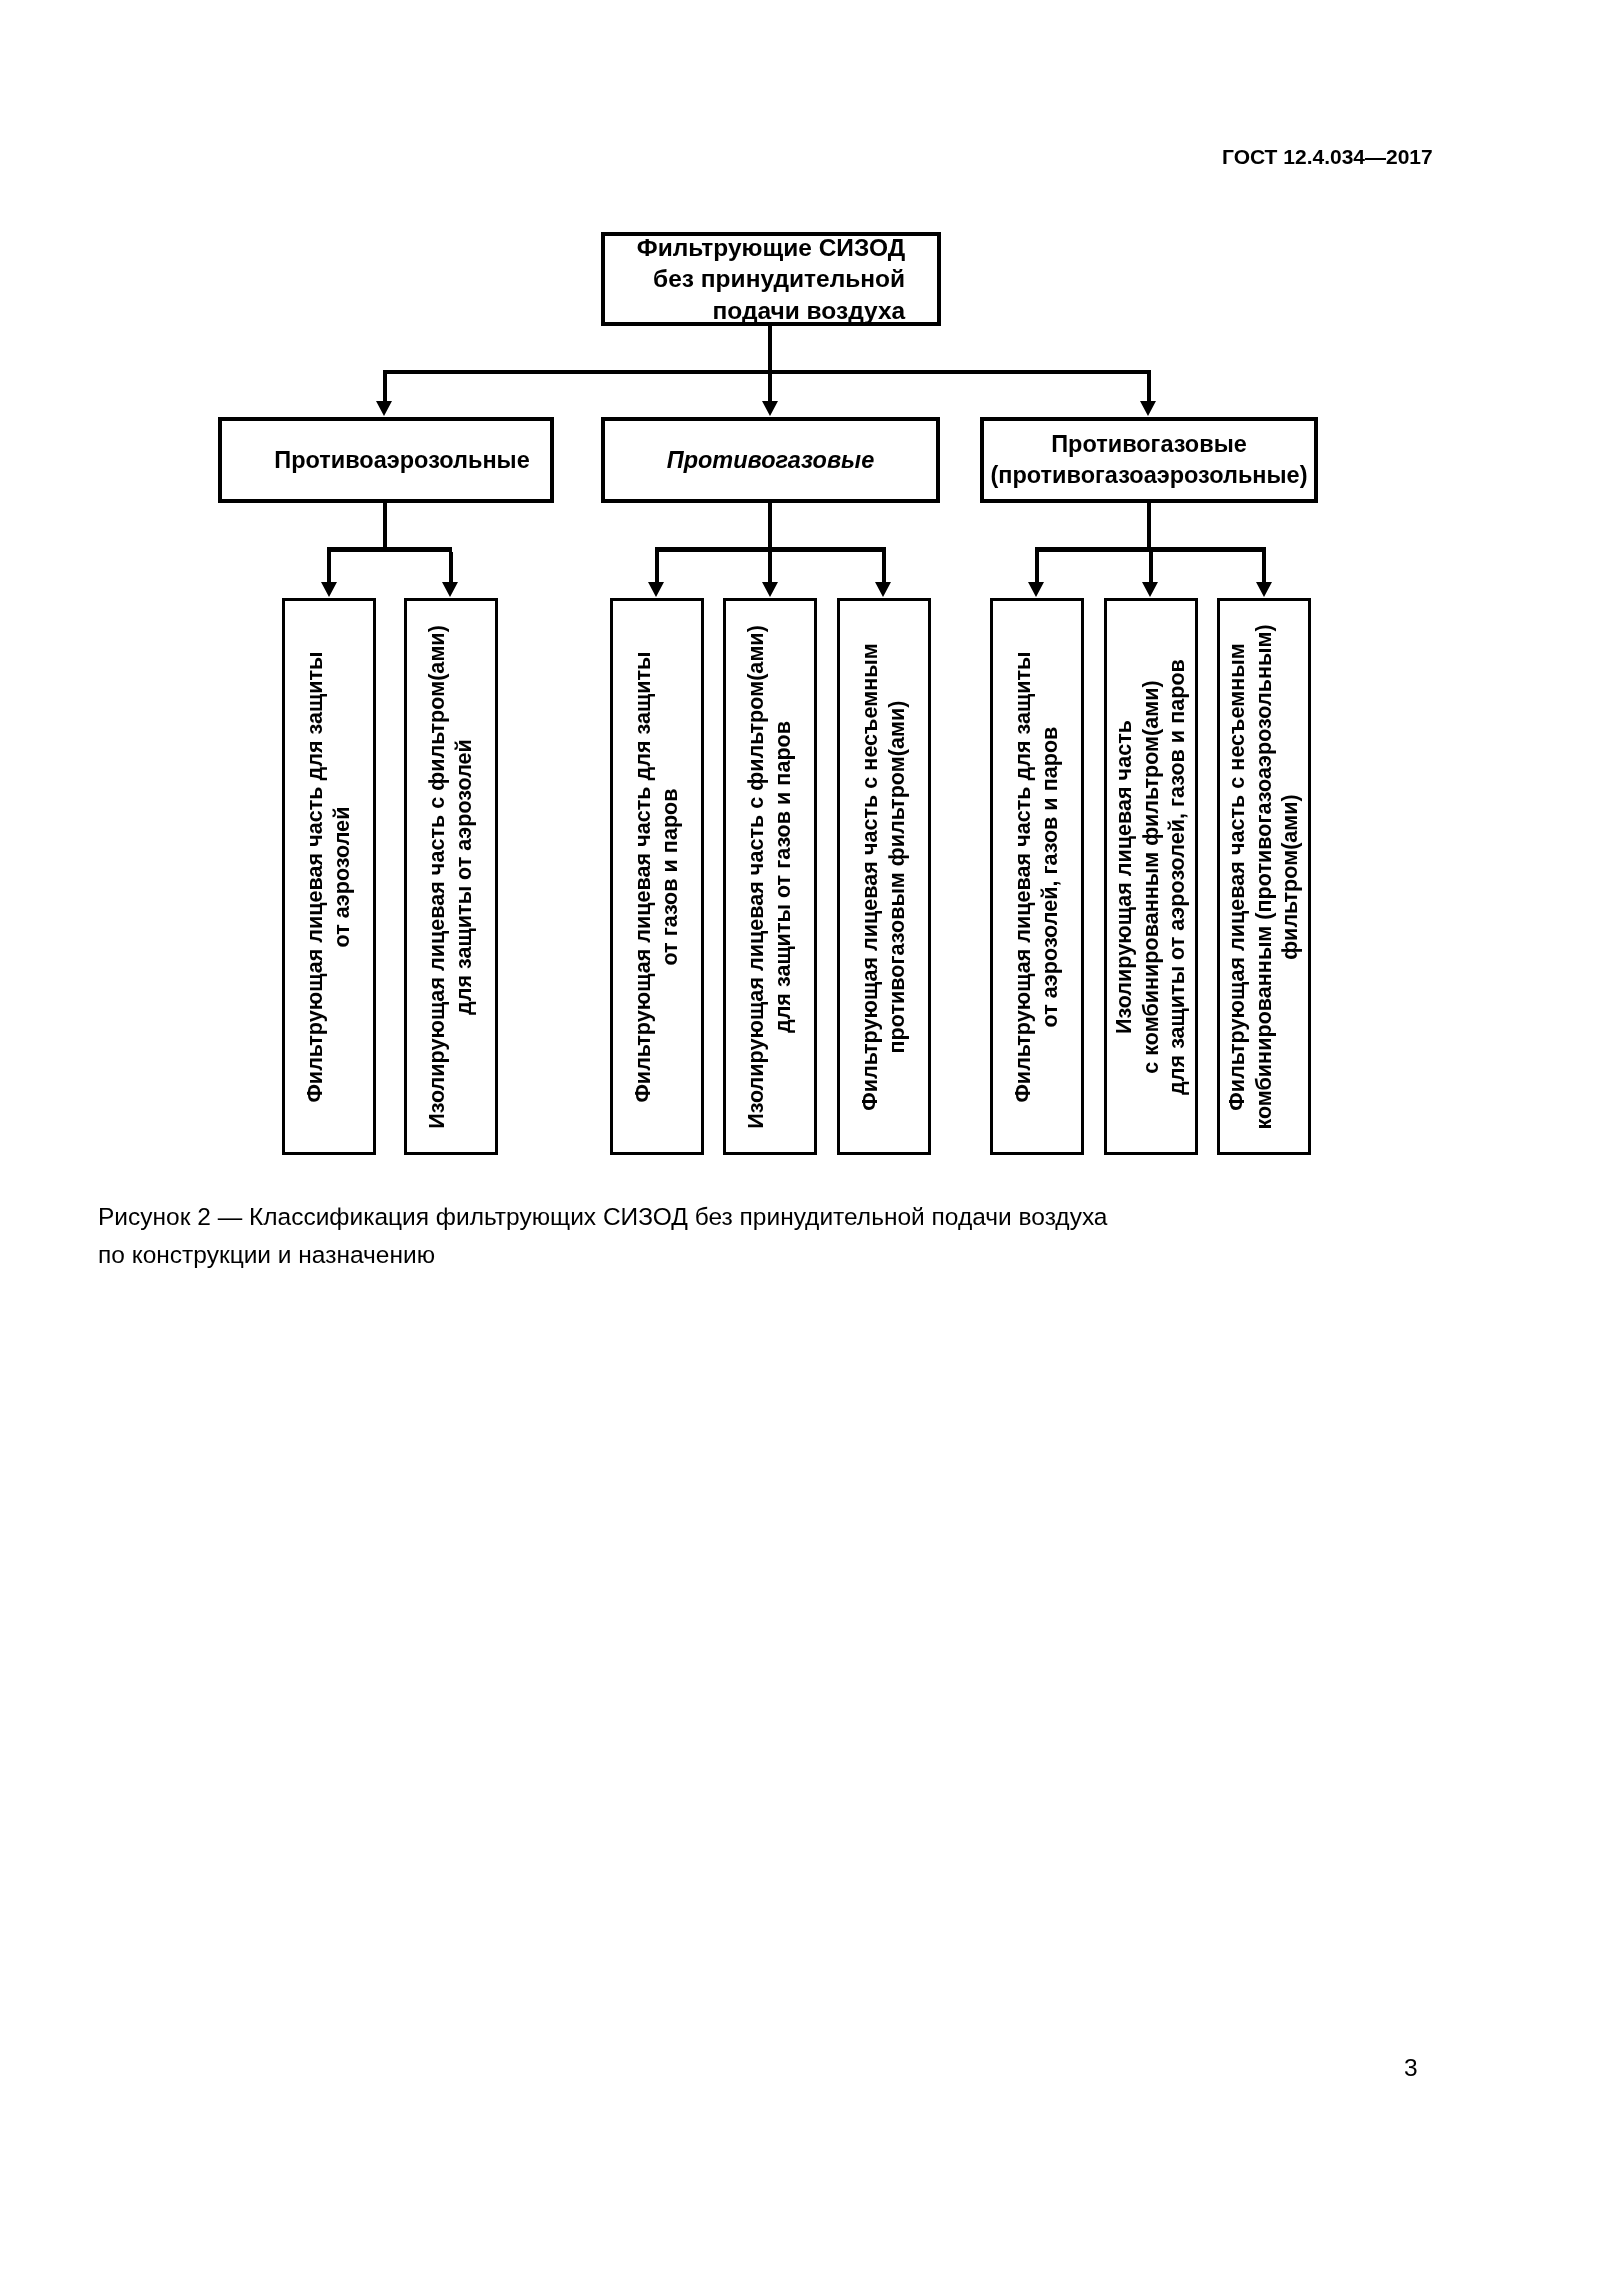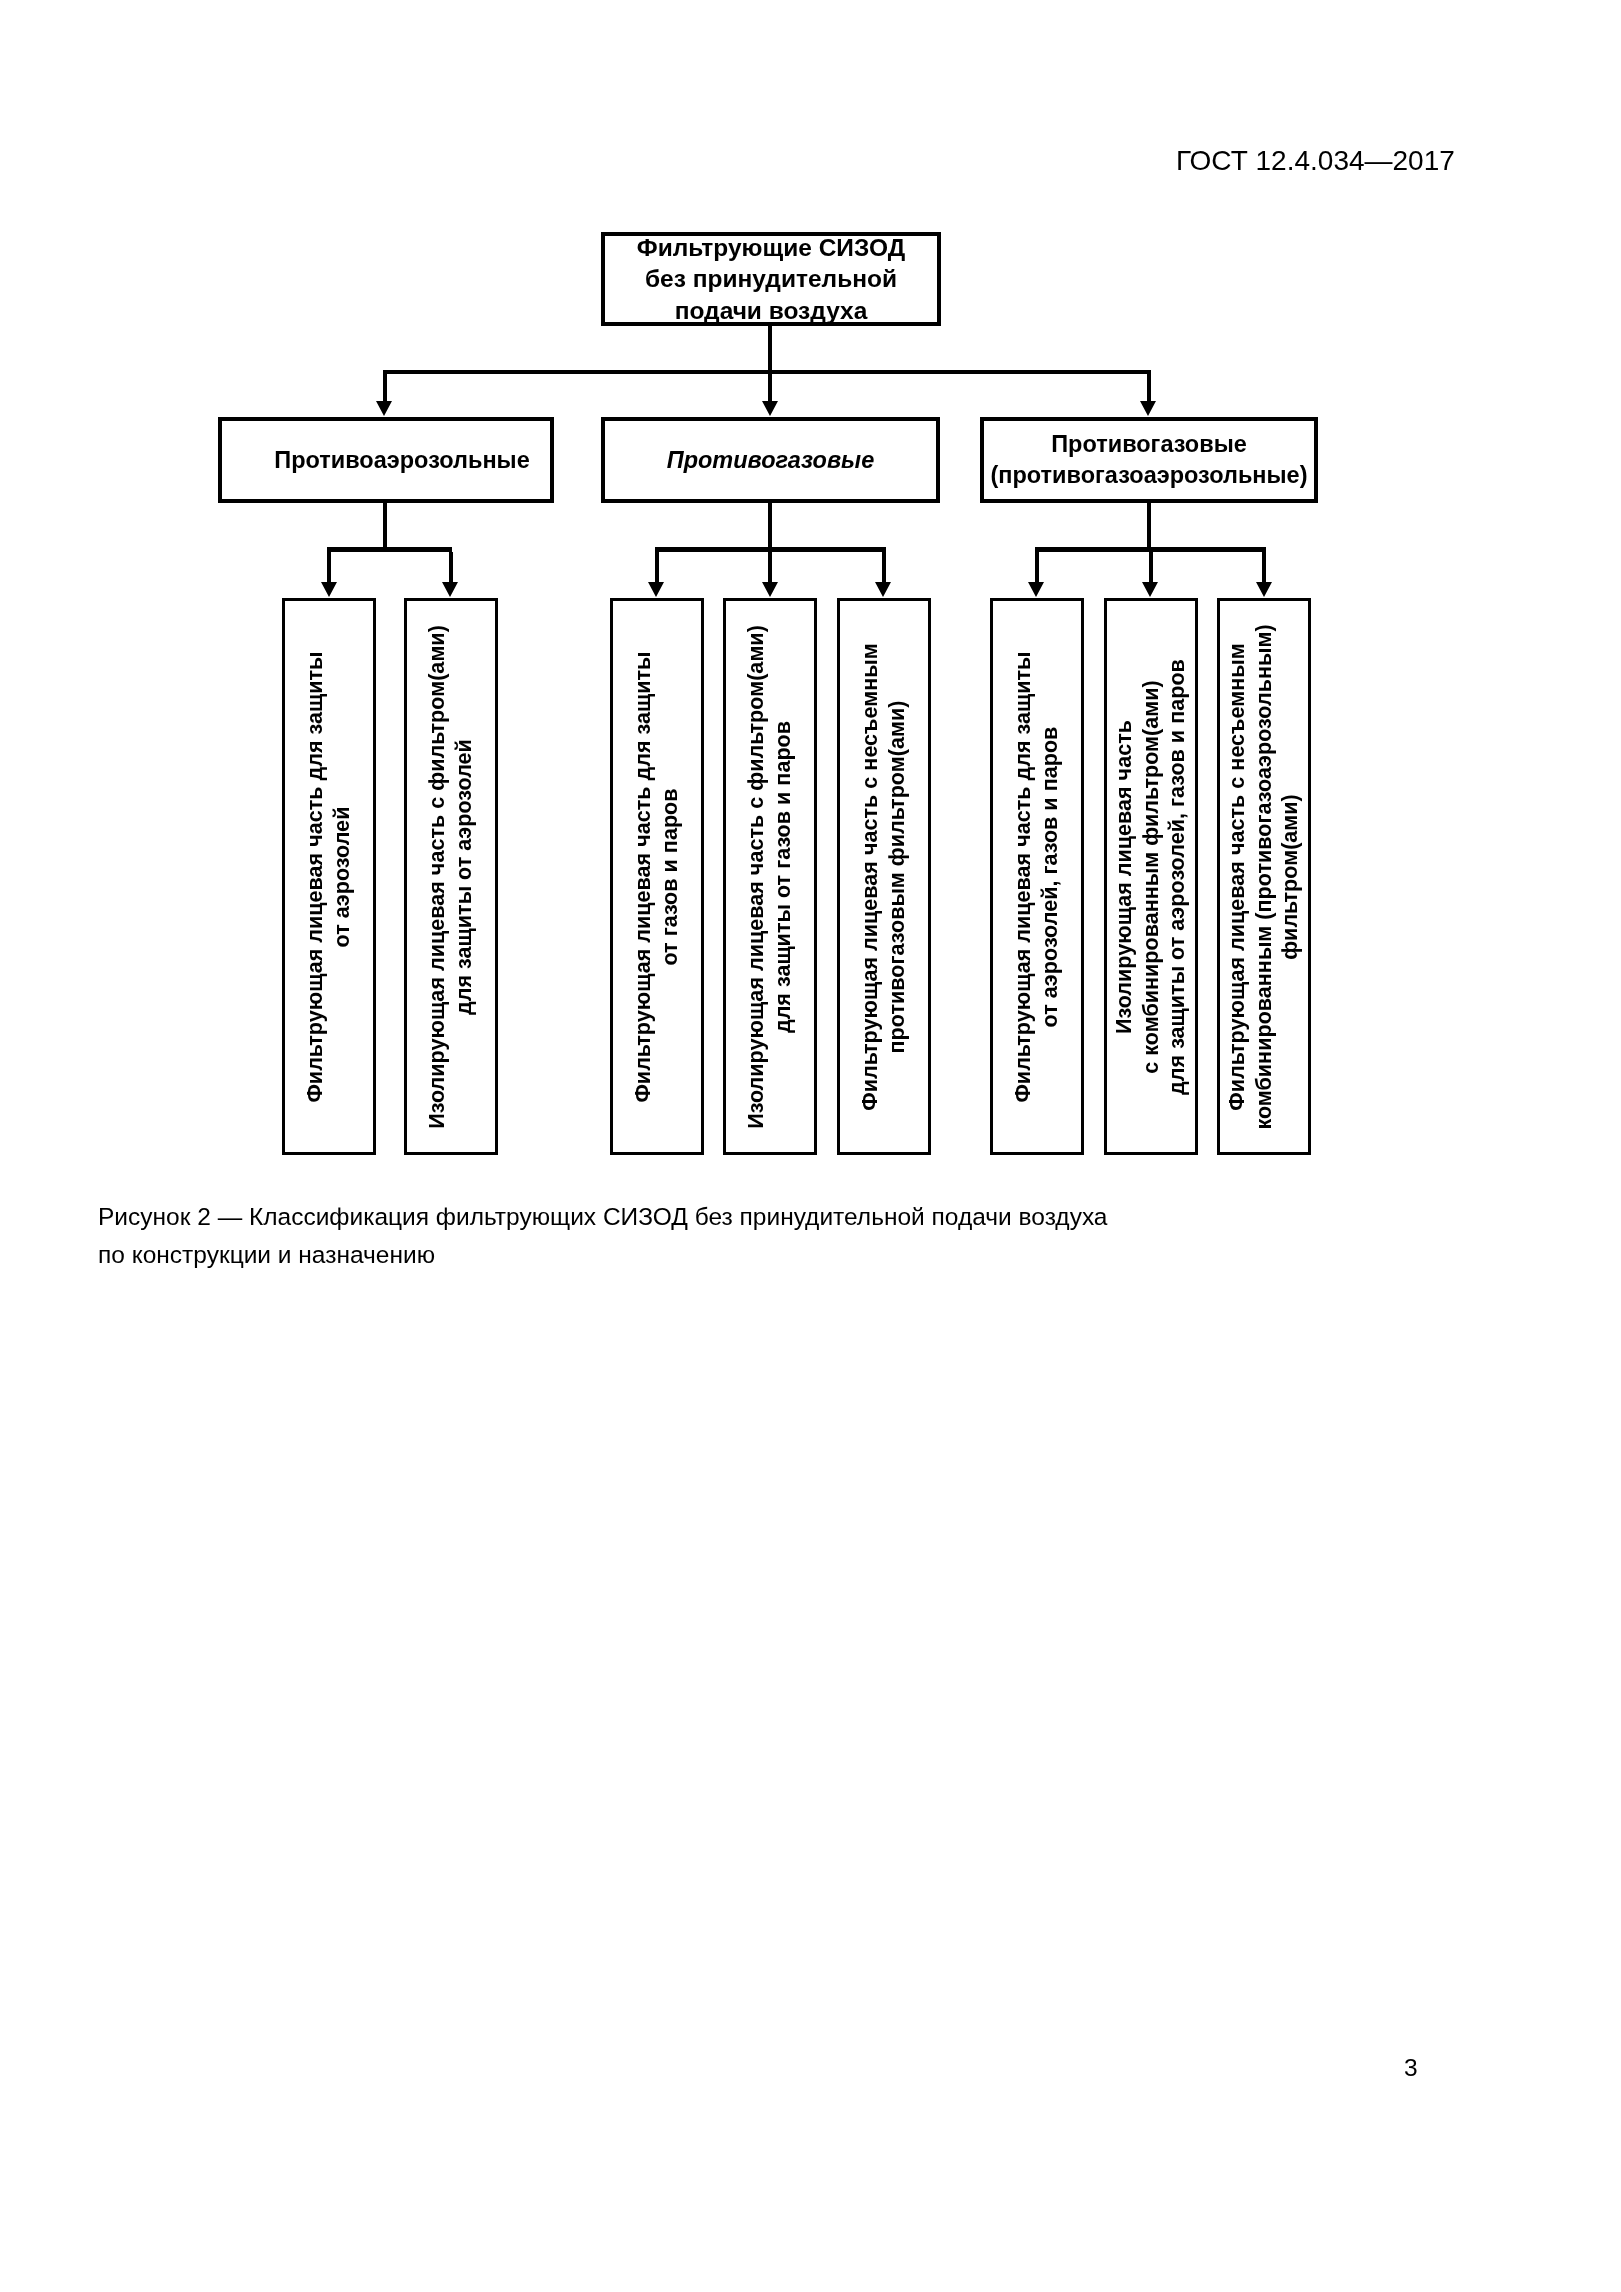--- a/index.html
+++ b/index.html
@@ -11,43 +11,43 @@
   }
   .page {
     position: relative;
     width: 1621px;
     height: 2293px;
     background: #ffffff;
     overflow: hidden;
   }
   .header {
     position: absolute;
-    left: 1176px;
+    left: 1222px;
     top: 145px;
     width: 274px;
-    font-size: 28px;
-    font-weight: normal;
+    font-size: 21px;
+    font-weight: bold;
     white-space: nowrap;
   }
   .box {
     position: absolute;
     background: #ffffff;
     border: 4.9px solid #000000;
     box-sizing: border-box;
     display: flex;
     align-items: center;
     justify-content: center;
     text-align: center;
   }
   .box-label {
     font-weight: bold;
     white-space: pre-line;
   }
   .root-box   { left: 601px; top: 232px; width: 340px; height: 94px; }
-  .root-box .box-label { font-size: 24.5px; line-height: 1.28; }
+  .root-box .box-label { font-size: 24.5px; line-height: 1.28; text-align: right; }
   .branch-box { top: 417px; height: 86px; }
   .branch-box .box-label { font-size: 23.5px; line-height: 1.3; }
   .branch-1 { left: 218px;  width: 336px; padding-left: 32px; }
   .branch-2 { left: 601px;  width: 339px; font-style: italic; }
   .branch-3 { left: 980px; width: 338px; }
   .leaf-box {
     top: 598px;
     width: 94px;
     height: 557px;
     border-width: 3.9px;

